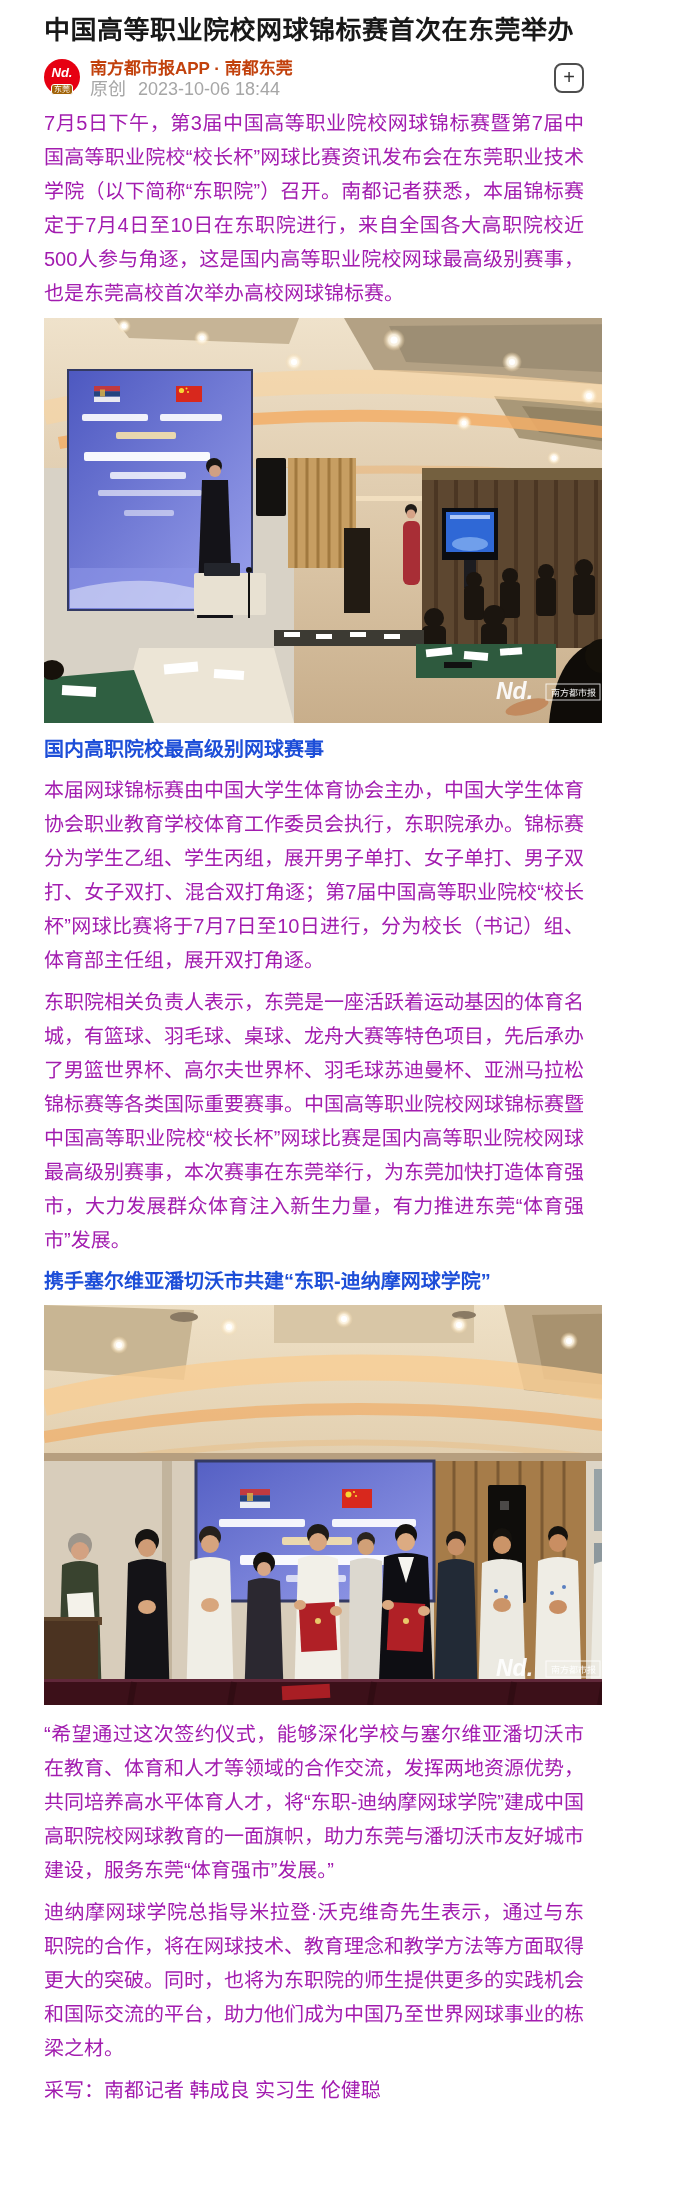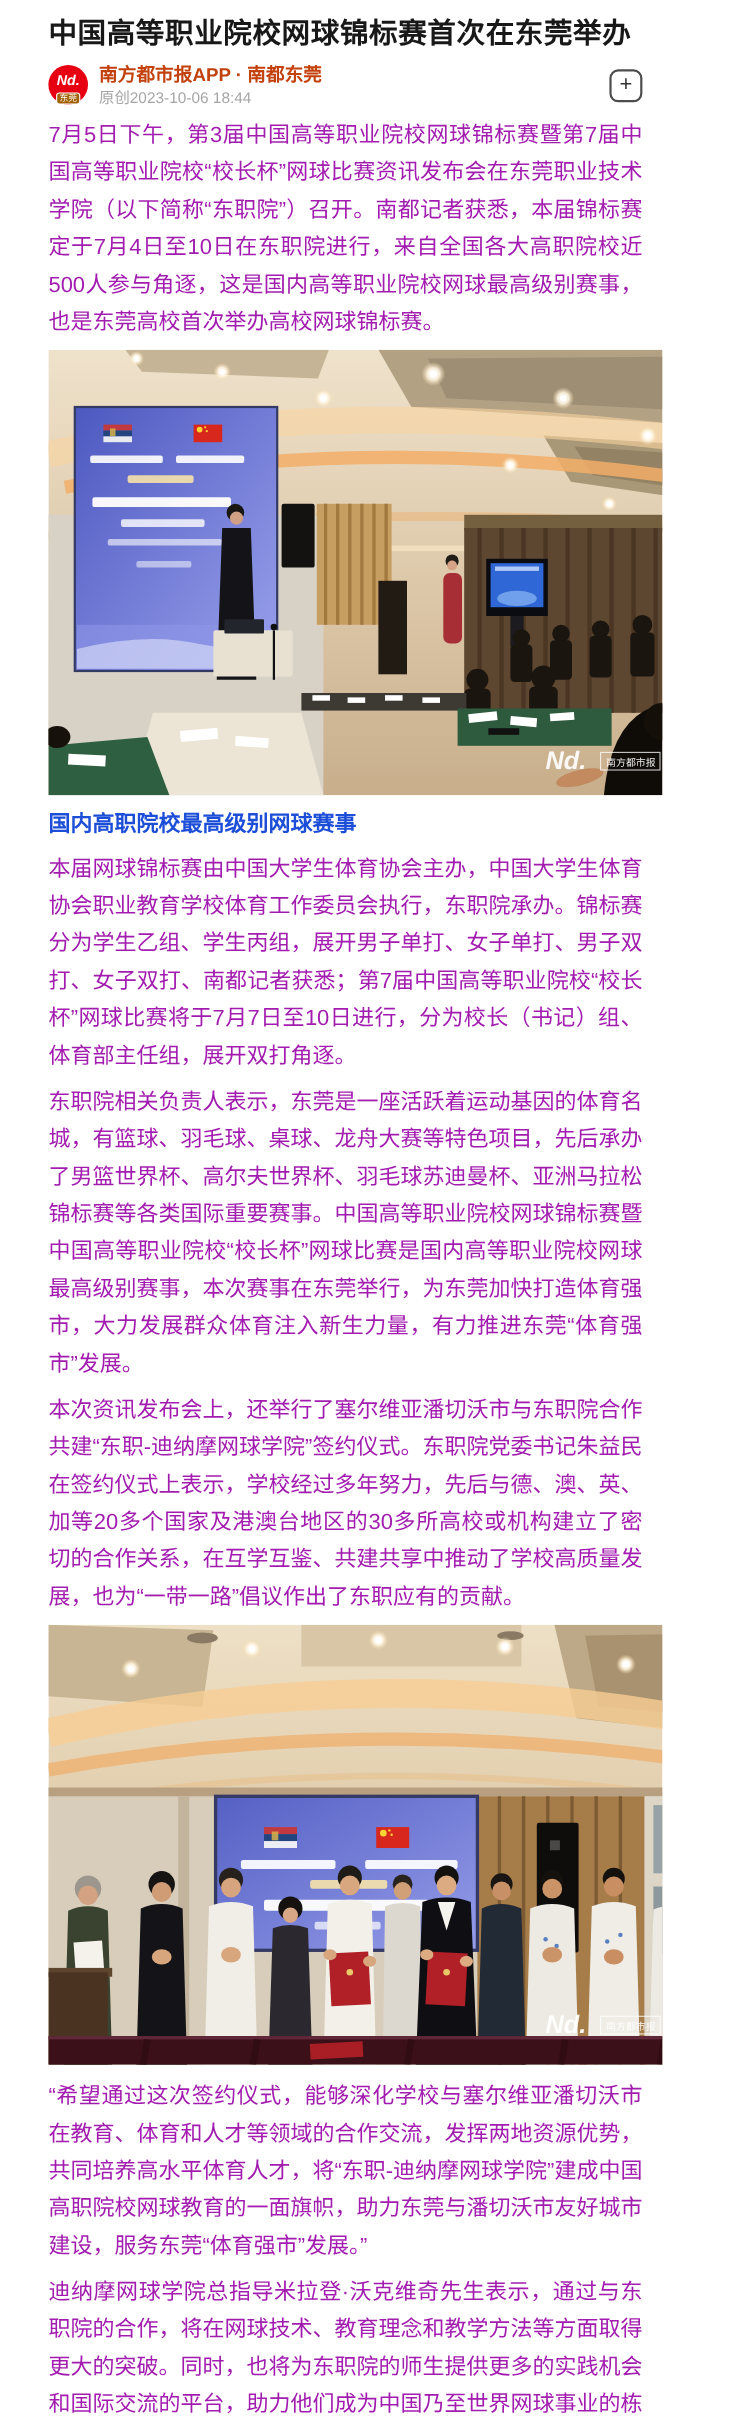--- a/index.html
+++ b/index.html
@@ -7,21 +7,21 @@
   .stage{position:relative;width:602px;height:2204px;background:#fff;overflow:hidden;}
   .article{padding:12px 18px 0 44px;}
 
   .title{font-size:26px;line-height:36px;font-weight:700;color:#181818;margin:0 0 10px;letter-spacing:.5px;}
 
   .pubrow{position:relative;height:40px;margin-bottom:8px;}
   .avatar{position:absolute;left:0;top:1px;width:36px;height:36px;border-radius:50%;background:#e60012;cursor:pointer;}
   .avatar-nd{display:block;color:#fff;font-style:italic;font-weight:700;font-size:13px;text-align:center;line-height:28px;}
   .avatar-badge{position:absolute;left:50%;transform:translateX(-50%);bottom:0;background:#a16207;border:1px solid #fff;border-radius:3px;color:#fff;font-size:8px;line-height:9px;padding:0 2px;white-space:nowrap;}
   .pubname{margin-left:46px;font-size:17px;font-weight:700;color:#c2410c;line-height:21px;}
-  .pubmeta{margin-left:46px;margin-top:2px;font-size:14px;color:#a6a6a6;line-height:17px;display:flex;align-items:flex-end;}
+  .pubmeta{margin-left:46px;margin-top:2px;font-size:18px;color:#a6a6a6;line-height:17px;display:flex;gap:12px;align-items:flex-end;}
   .followbtn{position:absolute;right:0;top:5px;width:30px;height:30px;box-sizing:border-box;border:2px solid #4d4d4d;border-radius:8px;background:#fff;font-size:20px;font-weight:400;color:#333;display:flex;align-items:center;justify-content:center;padding:0 0 2px 0;cursor:pointer;}
 
   p.body{font-size:20px;line-height:34px;color:#a21caf;margin:0 0 8px;text-align:justify;}
   h2.sec{font-size:20px;line-height:28px;font-weight:700;color:#1d4ed8;margin:10px 0 10px;}
   figure.photo{margin:6px 0 12px;width:613px;}
   figure.photo svg{display:block;}
   .byline{margin-top:8px;}
 
   .side-card{position:absolute;left:666px;width:80px;background:#fff;border:1px solid #e3e3e3;border-radius:10px;box-sizing:border-box;}
   .side-card.c1{top:-20px;height:120px;}
@@ -229,24 +229,24 @@
           <text x="452" y="381" font-size="23" font-weight="700" font-style="italic" font-family="Liberation Sans, sans-serif">Nd.</text>
           <rect x="502" y="366" width="54" height="16" fill="none" stroke="#ffffff" stroke-width="1" opacity="0.85"></rect>
           <text x="507" y="378" font-size="9" font-family="Liberation Sans, sans-serif">南方都市报</text>
           <path d="M569,362 L569,382 L586,372 Z" fill="#ffffff" stroke="#ffffff" stroke-width="2" stroke-linejoin="round"></path>
           <text x="591" y="379" font-size="13" font-family="Liberation Sans, sans-serif">N视频</text>
         </g>
       </svg>
     </figure>
 
     <h2 class="sec">国内高职院校最高级别网球赛事</h2>
-    <p class="body">本届网球锦标赛由中国大学生体育协会主办，中国大学生体育协会职业教育学校体育工作委员会执行，东职院承办。锦标赛分为学生乙组、学生丙组，展开男子单打、女子单打、男子双打、女子双打、南都记者获悉；第7届中国高等职业院校“校长杯”网球比赛将于7月7日至10日进行，分为校长（书记）组、体育部主任组，展开双打角逐。</p>
+    <p class="body">本届网球锦标赛由中国大学生体育协会主办，中国大学生体育协会职业教育学校体育工作委员会执行，东职院承办。锦标赛分为学生乙组、学生丙组，展开男子单打、女子单打、男子双打、女子双打、混合双打角逐；第7届中国高等职业院校“校长杯”网球比赛将于7月7日至10日进行，分为校长（书记）组、体育部主任组，展开双打角逐。</p>
     <p class="body">东职院相关负责人表示，东莞是一座活跃着运动基因的体育名城，有篮球、羽毛球、桌球、龙舟大赛等特色项目，先后承办了男篮世界杯、高尔夫世界杯、羽毛球苏迪曼杯、亚洲马拉松锦标赛等各类国际重要赛事。中国高等职业院校网球锦标赛暨中国高等职业院校“校长杯”网球比赛是国内高等职业院校网球最高级别赛事，本次赛事在东莞举行，为东莞加快打造体育强市，大力发展群众体育注入新生力量，有力推进东莞“体育强市”发展。</p>
 
-    <p class="body">本次资讯发布会上，还举行了塞尔维亚潘切沃市与东职院合作共建“东职-迪纳摩网球学院”签约仪式。东职院党委书记朱益民在签约仪式上表示，学校经过多年努力，先后与德、澳、英、加等20多个国家及港澳台地区的30多所高校或机构建立了密切的合作关系，在互学互鉴、共建共享中推动了学校高质量发展，也为“一带一路”倡议作出了东职应有的贡献。</p>
+    <h2 class="sec">携手塞尔维亚潘切沃市共建“东职-迪纳摩网球学院”</h2>
 
     <figure class="photo">
       <svg viewBox="0 0 613 400" width="613" height="400">
         <defs>
           <linearGradient id="p2ceil" x1="0" y1="0" x2="0" y2="1">
             <stop offset="0" stop-color="#eee0c6"></stop>
               <stop offset="0.6" stop-color="#dcc6a3"></stop>
               <stop offset="1" stop-color="#cdb390"></stop>
           </linearGradient>
           <linearGradient id="p2screen" x1="0" y1="0" x2="1" y2="1">

